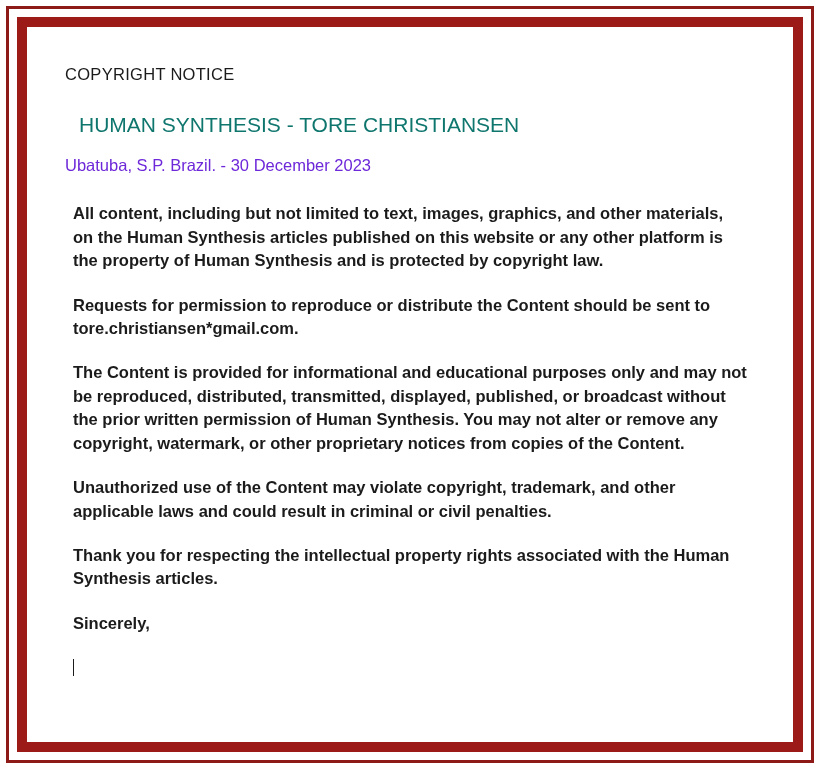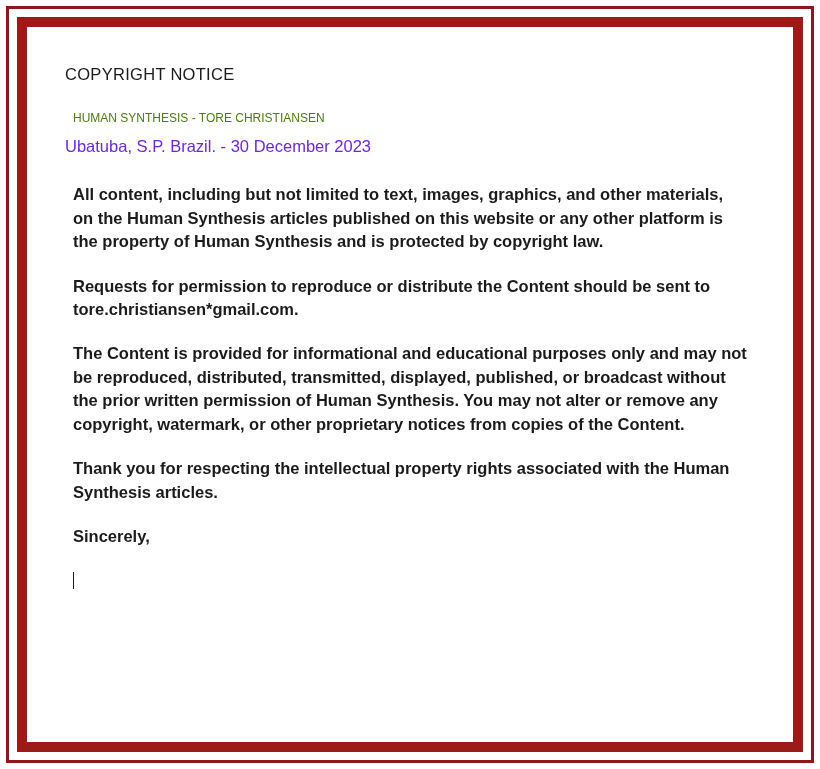--- a/index.html
+++ b/index.html
@@ -43,23 +43,23 @@
     overflow: hidden;
   }
   .title {
     font-size: 16.5px;
     color: #1b1b1b;
     letter-spacing: 0.3px;
     margin: 0 0 26px 0;
     font-weight: normal;
   }
   .byline {
-    font-size: 12px;
-    color: #4d7c0f;
-    margin: 8px;
+    font-size: 21px;
+    color: #0f766e;
+    margin: 14px;
     line-height: 1.45;
   }
   .byline-sub {
     font-size: 16.5px;
     color: #6d28d9;
     margin: 0 0 24px 0;
     line-height: 1.45;
   }
   p.para {
     font-size: 16.5px;
@@ -94,20 +94,21 @@
       <div id="doc">
 
         <h1 class="title">COPYRIGHT NOTICE</h1>
 
         <p class="byline">HUMAN SYNTHESIS - TORE CHRISTIANSEN</p>
         <p class="byline-sub">Ubatuba, S.P. Brazil. - 30 December 2023</p>
 
         <p class="para">All content, including but not limited to text, images, graphics, and other materials, on the Human Synthesis articles published on this website or any other platform is the property of Human Synthesis and is protected by copyright law.</p>
         <p class="para">Requests for permission to reproduce or distribute the Content should be sent to tore.christiansen*gmail.com.</p>
         <p class="para">The Content is provided for informational and educational purposes only and may not be reproduced, distributed, transmitted, displayed, published, or broadcast without the prior written permission of Human Synthesis. You may not alter or remove any copyright, watermark, or other proprietary notices from copies of the Content.</p>
+        <p class="para">Unauthorized use of the Content may violate copyright, trademark, and other applicable laws and could result in criminal or civil penalties.</p>
         <p class="para">Thank you for respecting the intellectual property rights associated with the Human Synthesis articles.</p>
 
         <p class="para">Sincerely,</p>
 
         <p class="para"><span class="caret"></span></p>
 
       </div>
     </div>
   </div>
 </div>

